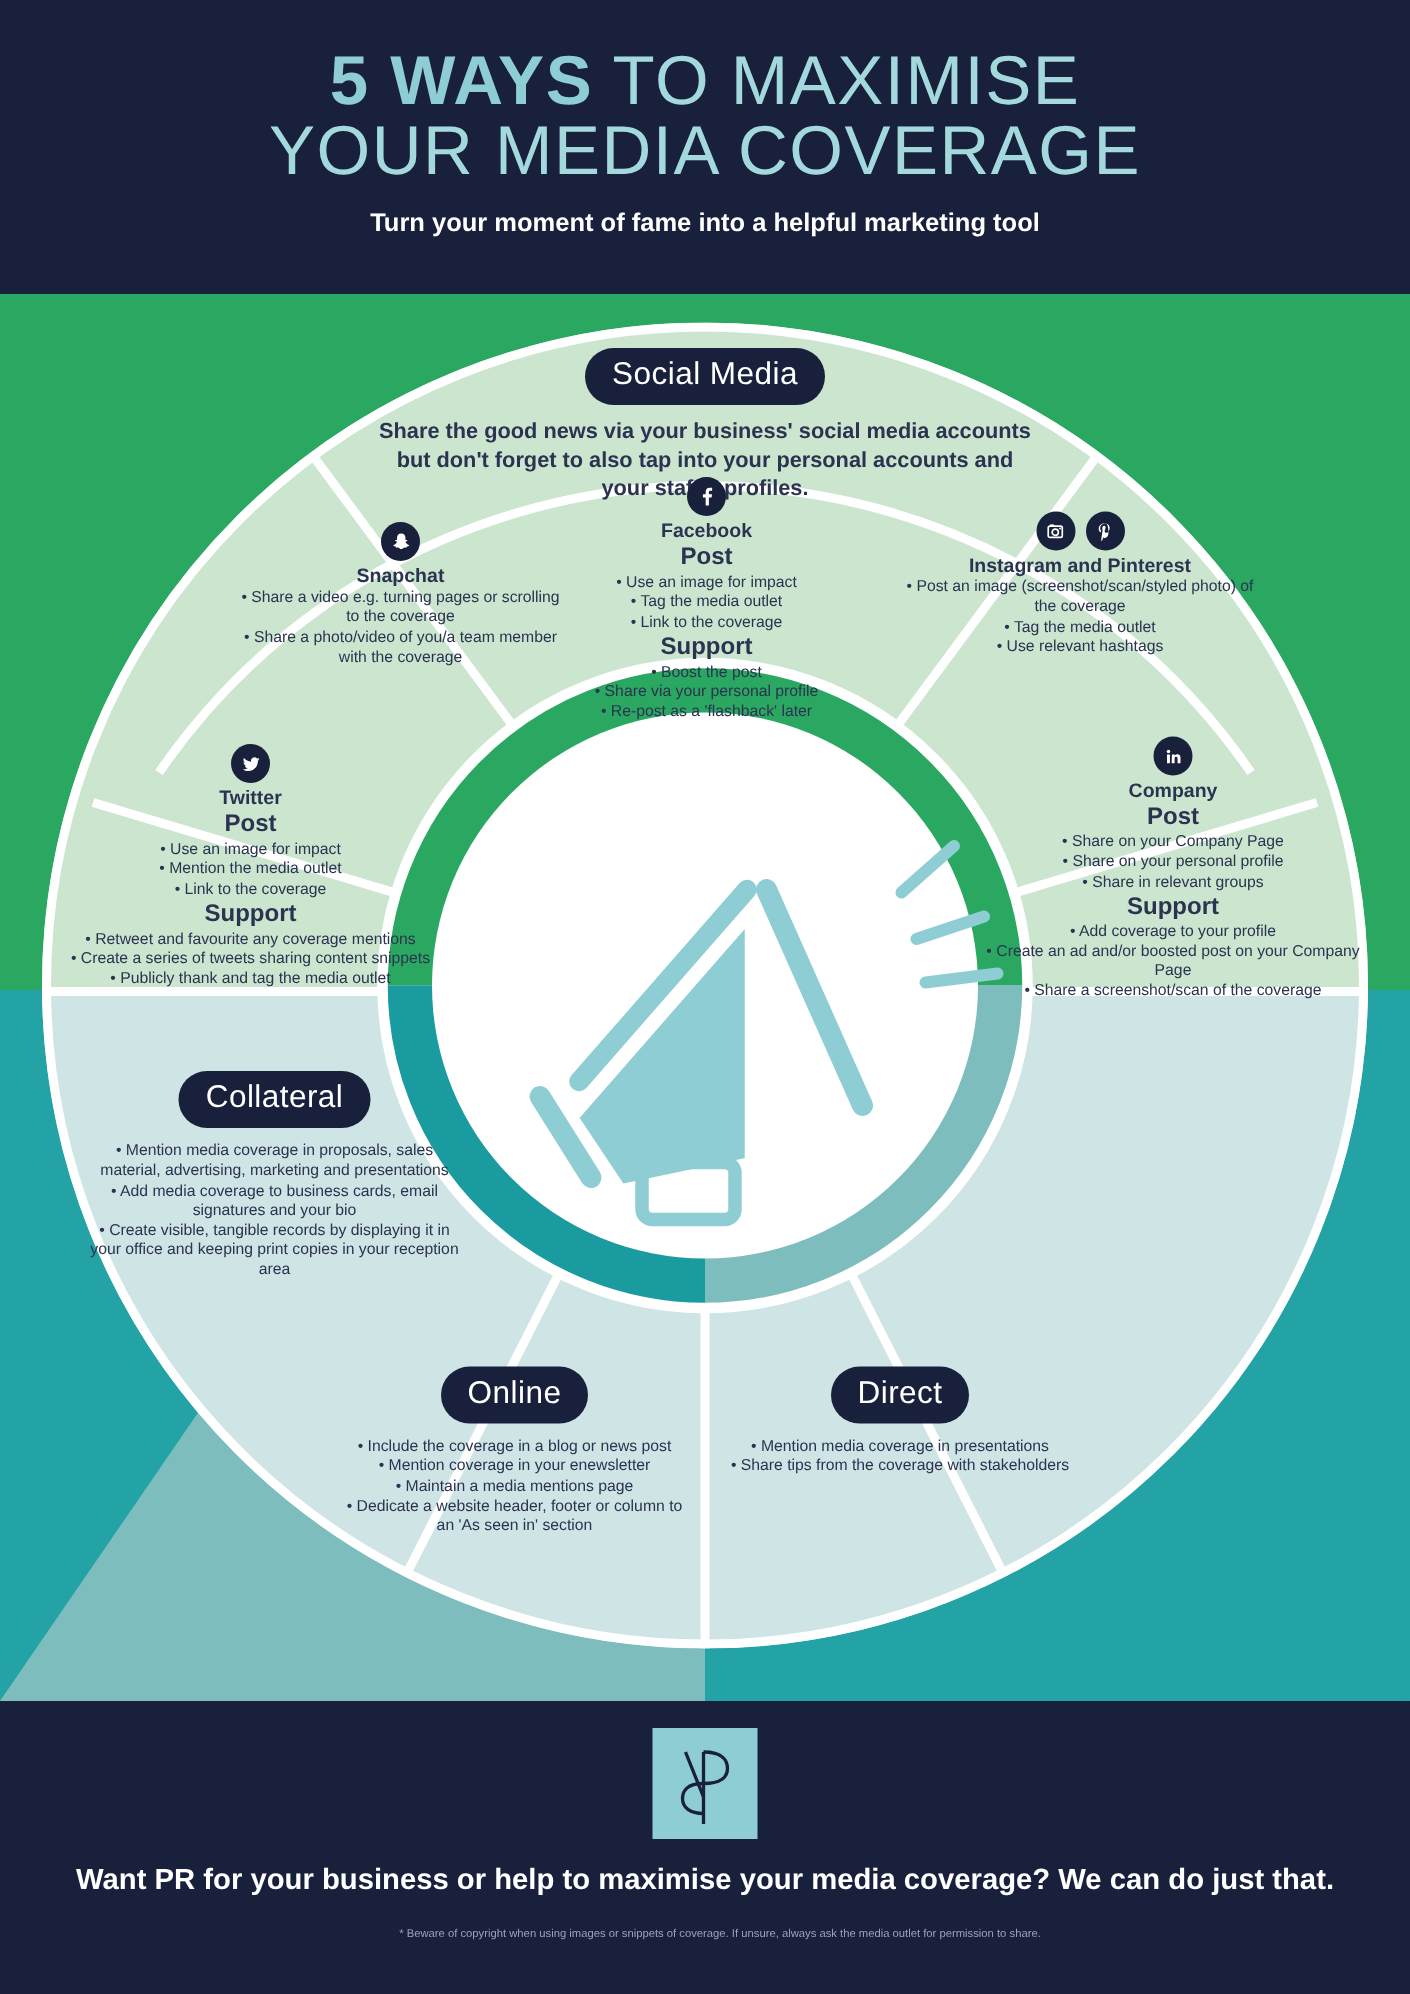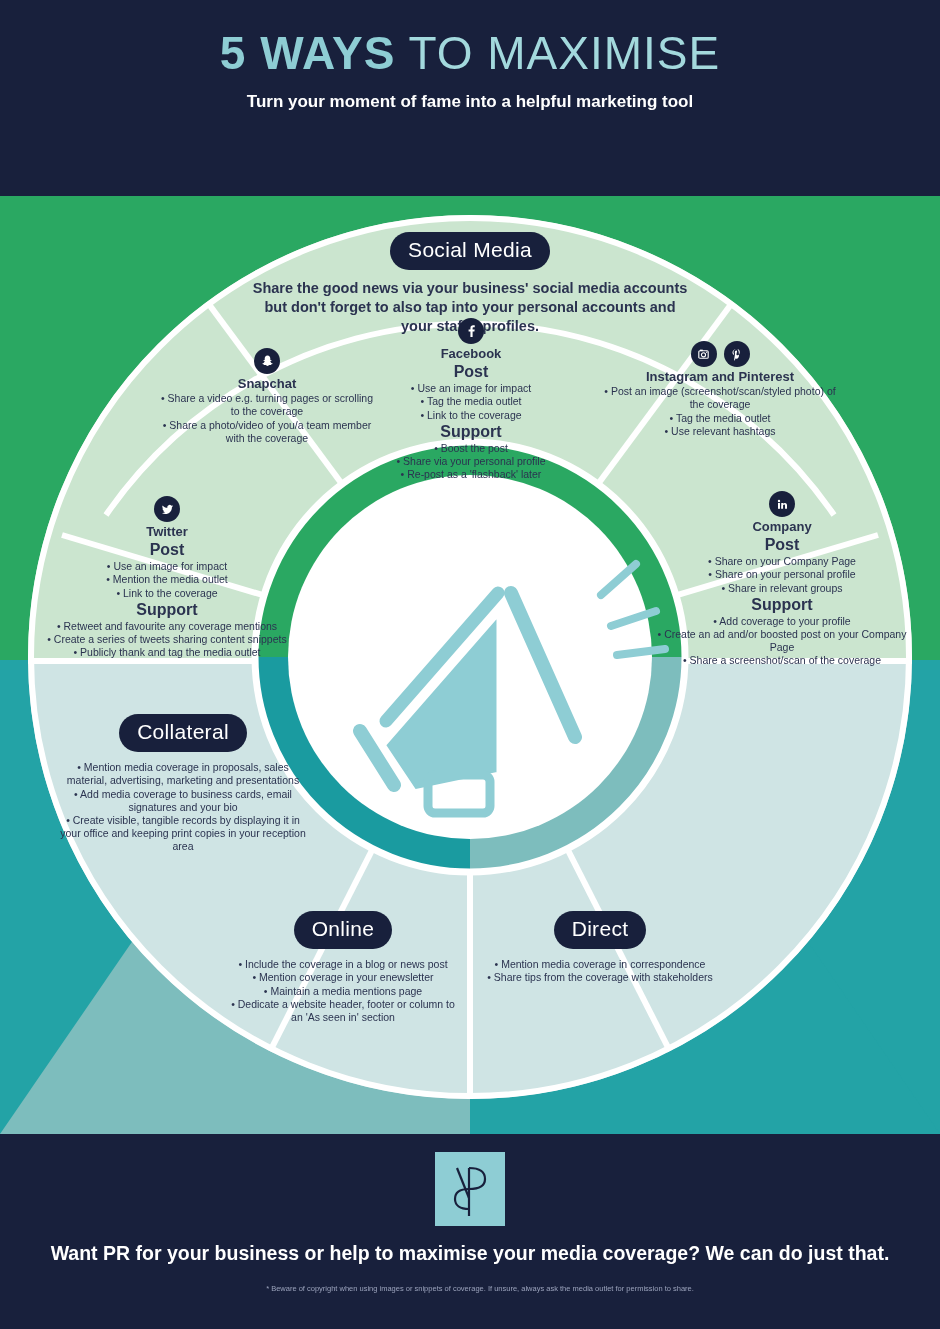--- a/index.html
+++ b/index.html
@@ -147,20 +147,21 @@
     padding-left: 20px;
   }
 </style>
 </head>
 <body>
 
 <div id="page">
 
   <div class="header">
     <div class="title-line t1"><span class="bold">5 WAYS</span><span> TO MAXIMISE</span></div>
+    <div class="title-line t2">YOUR MEDIA COVERAGE</div>
     <div class="subtitle">Turn your moment of fame into a helpful marketing tool</div>
   </div>
 
   <div class="canvas">
     <div class="bg-green"></div>
     <div class="bg-teal"></div>
     <div class="tri-left"></div>
     <div class="tri-right"></div>
 
     <div class="wheel">
@@ -328,21 +329,21 @@
     <div class="seg" style="left:228px; top:715px; width:230px;">
       <span class="pill">Online</span>
       <div class="body" style="margin-top:9px">• <span>Include the coverage in a blog or news post</span></div>
       <div class="body">• <span>Mention coverage in your enewsletter</span></div>
       <div class="body">• <span>Maintain a media mentions page</span></div>
       <div class="body">• <span>Dedicate a website header, footer or column to an 'As seen in' section</span></div>
     </div>
 
     <div class="seg" style="left:484px; top:715px; width:232px;">
       <span class="pill">Direct</span>
-      <div class="body" style="margin-top:9px">• <span>Mention media coverage in correspondence</span></div>
+      <div class="body" style="margin-top:9px">• <span>Mention media coverage in presentations</span></div>
       <div class="body">• <span>Share tips from the coverage with stakeholders</span></div>
     </div>
 
   </div>
 
   <div class="footer">
     <div class="logo-box">
       <svg width="70" height="74" viewBox="0 0 70 74">
         <path d="M22 16 L34 46" stroke="#18203c" stroke-width="2.2" fill="none"></path>
         <path d="M34 16 L34 64" stroke="#18203c" stroke-width="2.2" fill="none"></path>

